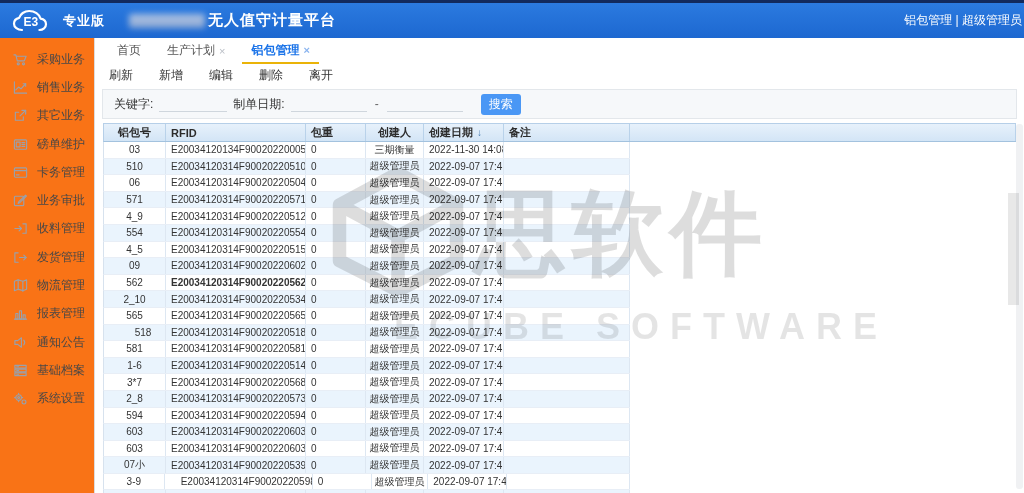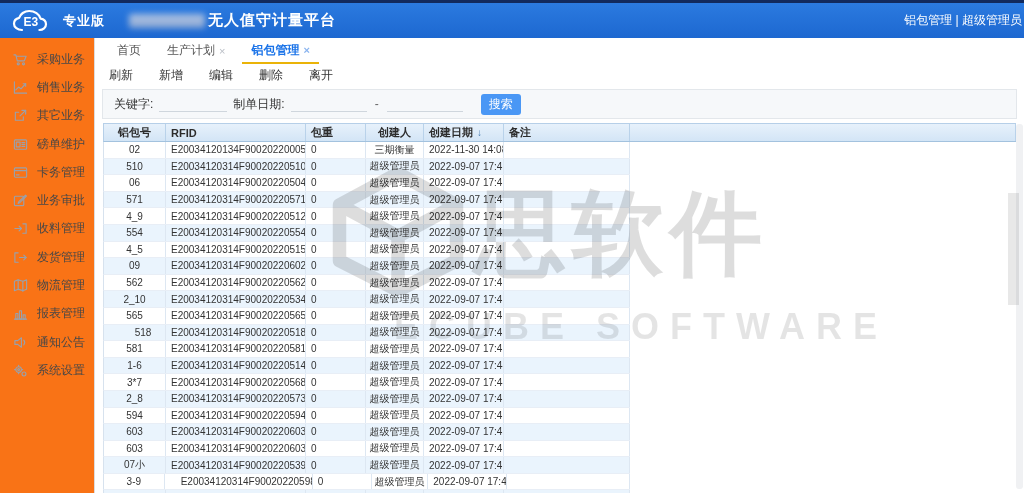--- a/index.html
+++ b/index.html
@@ -198,20 +198,31 @@
           <span class="label">报表管理</span>
         </div>
         <div class="side-item">
           <span class="icon">
             <svg viewBox="0 0 16 16" width="15" height="15" fill="none" stroke="currentColor" stroke-width="1.2" stroke-linecap="round" stroke-linejoin="round">
               <path d="M2 6v4h3l4 3V3L5 6z"></path>
               <path d="M11.5 5.5a4 4 0 010 5"></path>
             </svg>
           </span>
           <span class="label">通知公告</span>
+        </div>
+        <div class="side-item">
+          <span class="icon">
+            <svg viewBox="0 0 16 16" width="15" height="15" fill="none" stroke="currentColor" stroke-width="1.2" stroke-linecap="round" stroke-linejoin="round">
+              <rect x="2" y="2.5" width="12" height="3"></rect>
+              <rect x="2" y="6.5" width="12" height="3"></rect>
+              <rect x="2" y="10.5" width="12" height="3"></rect>
+              <path d="M4 4h2M4 8h2M4 12h2"></path>
+            </svg>
+          </span>
+          <span class="label">基础档案</span>
         </div>
         <div class="side-item">
           <span class="icon">
             <svg viewBox="0 0 16 16" width="15" height="15" fill="none" stroke="currentColor" stroke-width="1.2" stroke-linecap="round" stroke-linejoin="round">
               <circle cx="6" cy="7" r="3"></circle>
               <circle cx="6" cy="7" r="1"></circle>
               <circle cx="11.7" cy="11.7" r="2.1"></circle>
               <path d="M6 2.5v1.2M6 10.3v1.2M1.7 7h1.2M9.1 7h1.2"></path>
             </svg>
           </span>
@@ -269,21 +280,21 @@
               <span>创建日期</span>
               <span class="sort-arrow">↓</span>
             </div>
             <div class="hcell" style="width: 126px;">
               <span>备注</span>
             </div>
             <div class="hfill"></div>
           </div>
         <div class="gbody" id="gbody">
             <div class="grow">
-              <div class="gcell center" style="width: 62px;">02</div>
+              <div class="gcell center" style="width: 62px;">03</div>
               <div class="gcell" style="width: 140px;">E20034120134F90020220005</div>
               <div class="gcell" style="width: 60px;">0</div>
               <div class="gcell center" style="width: 58px;">三期衡量</div>
               <div class="gcell" style="width: 80px;">2022-11-30 14:08</div>
               <div class="gcell" style="width: 126px;"></div>
             </div>
             <div class="grow stripe">
               <div class="gcell center" style="width: 62px;">510</div>
               <div class="gcell" style="width: 140px;">E20034120314F90020220510</div>
               <div class="gcell" style="width: 60px;">0</div>
@@ -334,21 +345,21 @@
             <div class="grow stripe">
               <div class="gcell center" style="width: 62px;">09</div>
               <div class="gcell" style="width: 140px;">E20034120314F90020220602</div>
               <div class="gcell" style="width: 60px;">0</div>
               <div class="gcell center" style="width: 58px;">超级管理员</div>
               <div class="gcell" style="width: 80px;">2022-09-07 17:46</div>
               <div class="gcell" style="width: 126px;"></div>
             </div>
             <div class="grow">
               <div class="gcell center" style="width: 62px;">562</div>
-              <div class="gcell" style="width: 140px;">E20034120314F90020220562</div>
+              <div class="gcell" style="width: 140px; font-weight: bold;">E20034120314F90020220562</div>
               <div class="gcell" style="width: 60px;">0</div>
               <div class="gcell center" style="width: 58px;">超级管理员</div>
               <div class="gcell" style="width: 80px;">2022-09-07 17:46</div>
               <div class="gcell" style="width: 126px;"></div>
             </div>
             <div class="grow stripe">
               <div class="gcell center" style="width: 62px;">2_10</div>
               <div class="gcell" style="width: 140px;">E20034120314F90020220534</div>
               <div class="gcell" style="width: 60px;">0</div>
               <div class="gcell center" style="width: 58px;">超级管理员</div>

